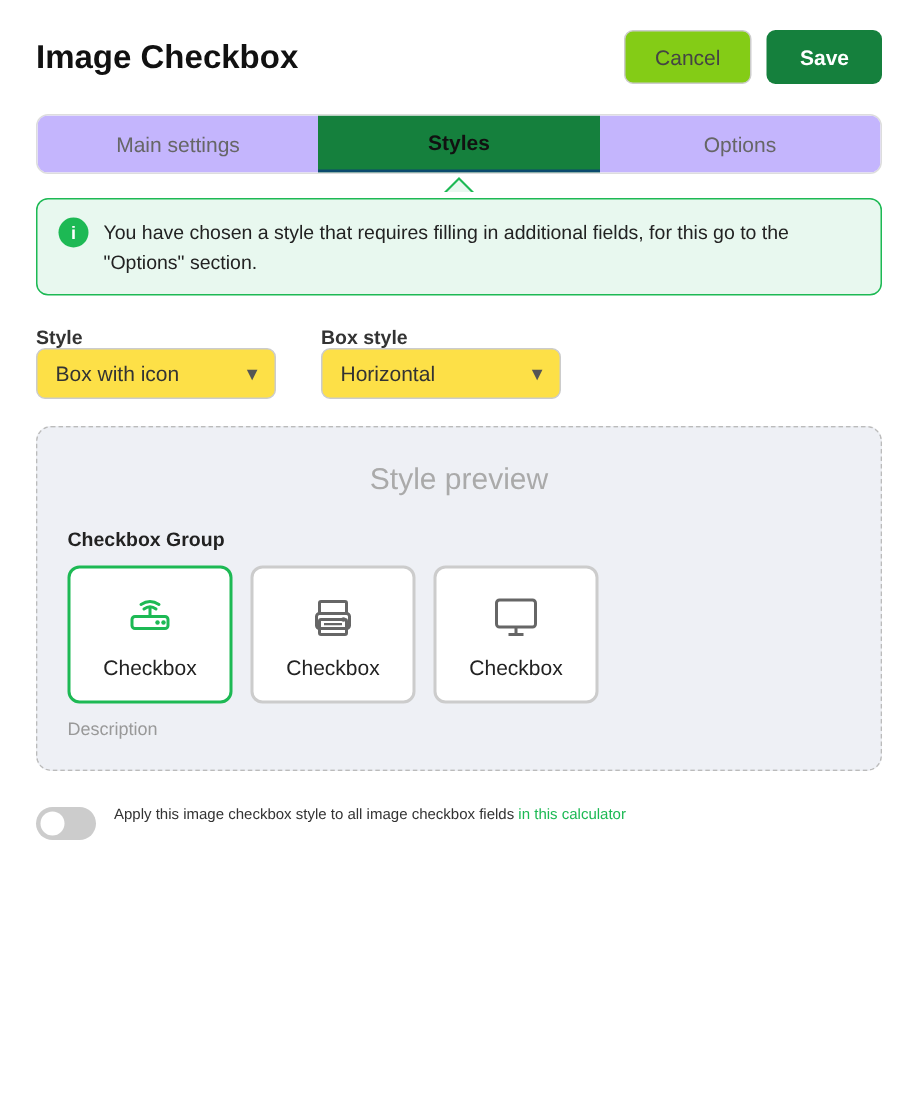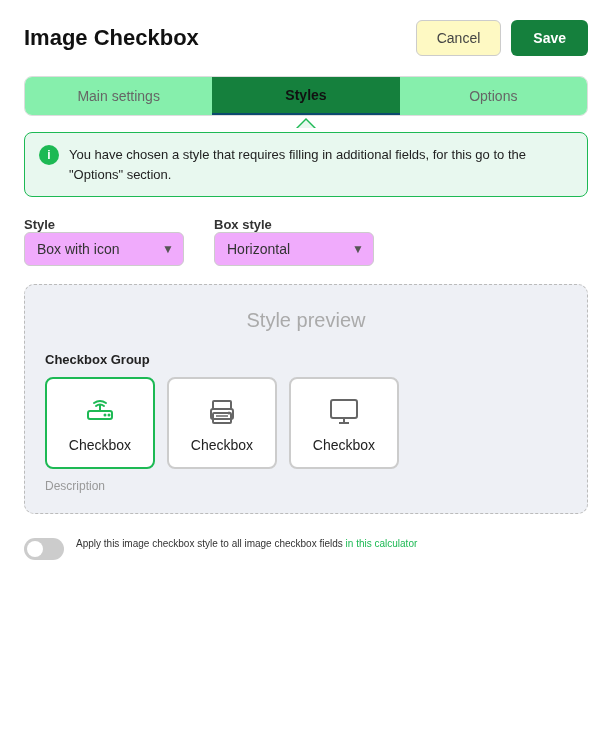--- a/index.html
+++ b/index.html
@@ -29,21 +29,21 @@
       color: #111;
     }
     .header-buttons {
       display: flex;
       gap: 10px;
     }
     .btn-cancel {
       padding: 9px 20px;
       border: 1.5px solid #ccc;
       border-radius: 6px;
-      background: #fef9c3;
+      background: #84cc16;
       color: #444;
       font-size: 14px;
       font-weight: 500;
       cursor: pointer;
     }
     .btn-save {
       padding: 9px 22px;
       border: none;
       border-radius: 6px;
       background: #15803d;
@@ -62,21 +62,21 @@
       margin-bottom: 0;
     }
     .tab {
       flex: 1;
       text-align: center;
       padding: 10px 0;
       font-size: 14px;
       font-weight: 500;
       color: #555;
       cursor: pointer;
-      background: #86efac;
+      background: #c4b5fd;
       border: none;
     }
     .tab.active {
       background: #15803d;
       color: #111;
       font-weight: 600;
       border-bottom: 2px solid #0c4a6e;
     }
     .tab:not(.active) {
       color: #666;
@@ -161,21 +161,21 @@
       display: inline-block;
     }
     .select-dropdown {
       appearance: none;
       -webkit-appearance: none;
       border: 1.5px solid #ccc;
       border-radius: 6px;
       padding: 8px 36px 8px 12px;
       font-size: 14px;
       color: #333;
-      background: #f0abfc;
+      background: #fde047;
       cursor: pointer;
       min-width: 160px;
     }
     .select-arrow {
       position: absolute;
       right: 10px;
       top: 50%;
       transform: translateY(-50%);
       pointer-events: none;
       color: #555;

